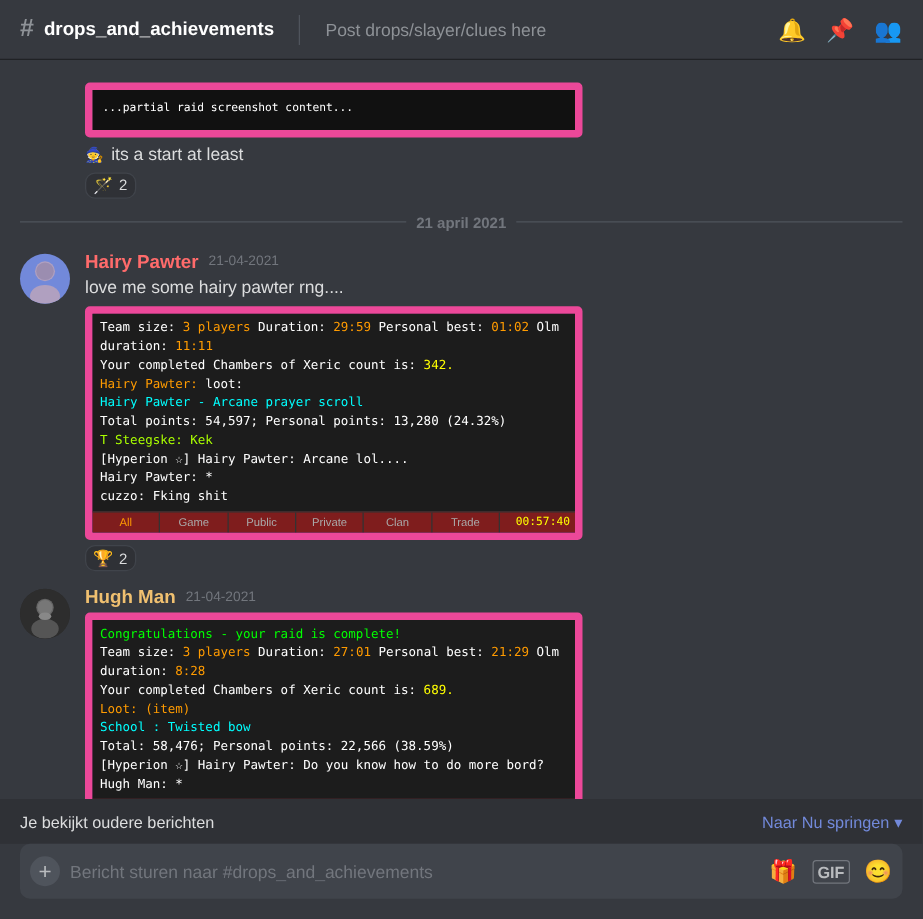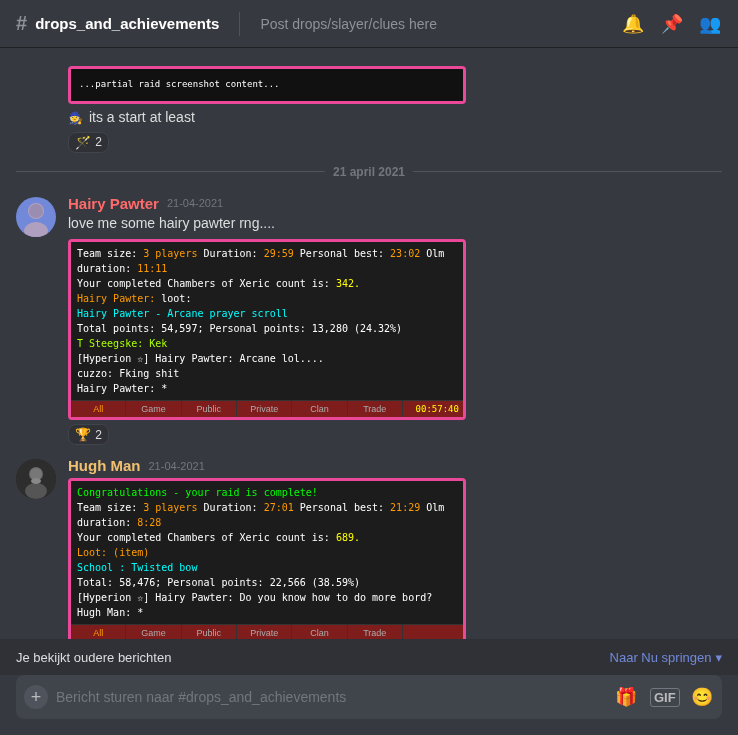--- a/index.html
+++ b/index.html
@@ -129,21 +129,21 @@
       line-height: 1.4;
     }
 
     
     .game-screenshot {
       margin-top: 6px;
       border-radius: 4px;
       overflow: hidden;
       max-width: 400px;
       background: #1a1a2e;
-      border: 3px solid #ec4899;
+      border: 6px solid #ec4899;
       position: relative;
     }
     .game-screenshot-inner {
       background: #1c1c1c;
       padding: 4px 6px;
       font-family: monospace;
       font-size: 10px;
       line-height: 1.5;
       color: #ccc;
     }
@@ -320,29 +320,29 @@
     </div>
     <div class="message-content">
       <div class="message-header">
         <span class="username" style="color:#ff6b6b;">Hairy Pawter</span>
         <span class="timestamp">21-04-2021</span>
       </div>
       <div class="message-text">love me some hairy pawter rng....</div>
       
       <div class="game-screenshot" style="max-width:398px; margin-top:6px;">
         <div class="game-screenshot-inner">
-          <div><span class="gs-white">Team size: </span><span class="gs-orange">3 players</span><span class="gs-white"> Duration: </span><span class="gs-orange">29:59</span><span class="gs-white"> Personal best: </span><span class="gs-orange">23:02</span><span class="gs-white"> Olm duration: </span><span class="gs-orange">11:11</span></div>
+          <div><span class="gs-white">Team size: </span><span class="gs-orange">3 players</span><span class="gs-white"> Duration: </span><span class="gs-orange">29:59</span><span class="gs-white"> Personal best: </span><span class="gs-orange">01:02</span><span class="gs-white"> Olm duration: </span><span class="gs-orange">11:11</span></div>
           <div><span class="gs-white">Your completed Chambers of Xeric count is: </span><span class="gs-yellow">342.</span></div>
           <div><span class="gs-orange">Hairy Pawter: </span><span class="gs-white">loot:</span></div>
           <div><span class="gs-cyan">Hairy Pawter - Arcane prayer scroll</span></div>
           <div><span class="gs-white">Total points: 54,597; Personal points: 13,280 (24.32%)</span></div>
           <div><span class="gs-lime">T Steegske: Kek</span></div>
           <div><span class="gs-white">[Hyperion ☆] Hairy Pawter: Arcane lol....</span></div>
+          <div><span class="gs-white">Hairy Pawter: *</span></div>
           <div><span class="gs-white">cuzzo: Fking shit</span></div>
-          <div><span class="gs-white">Hairy Pawter: *</span></div>
         </div>
         <div class="game-tab-bar">
           <div class="game-tab active">All</div>
           <div class="game-tab">Game</div>
           <div class="game-tab">Public</div>
           <div class="game-tab">Private</div>
           <div class="game-tab">Clan</div>
           <div class="game-tab">Trade</div>
           <div style="position:relative; flex:0 0 60px; display:flex; align-items:center; justify-content:flex-end; padding-right:4px;">
             <span style="font-size:9px; color:#ffff00; font-family:monospace;">00:57:40</span>

